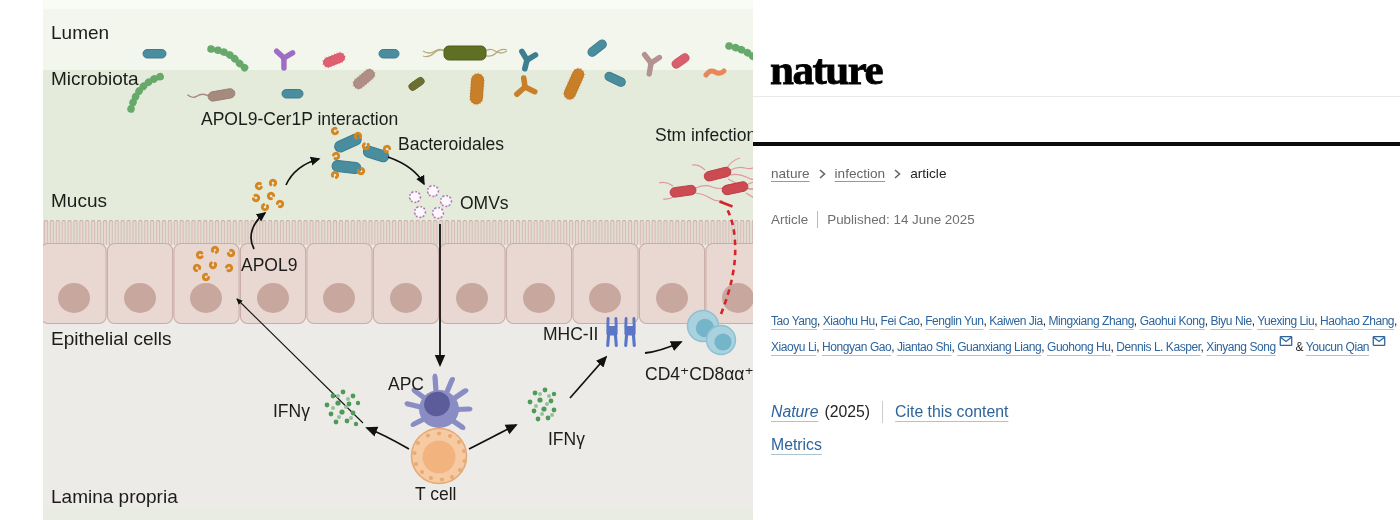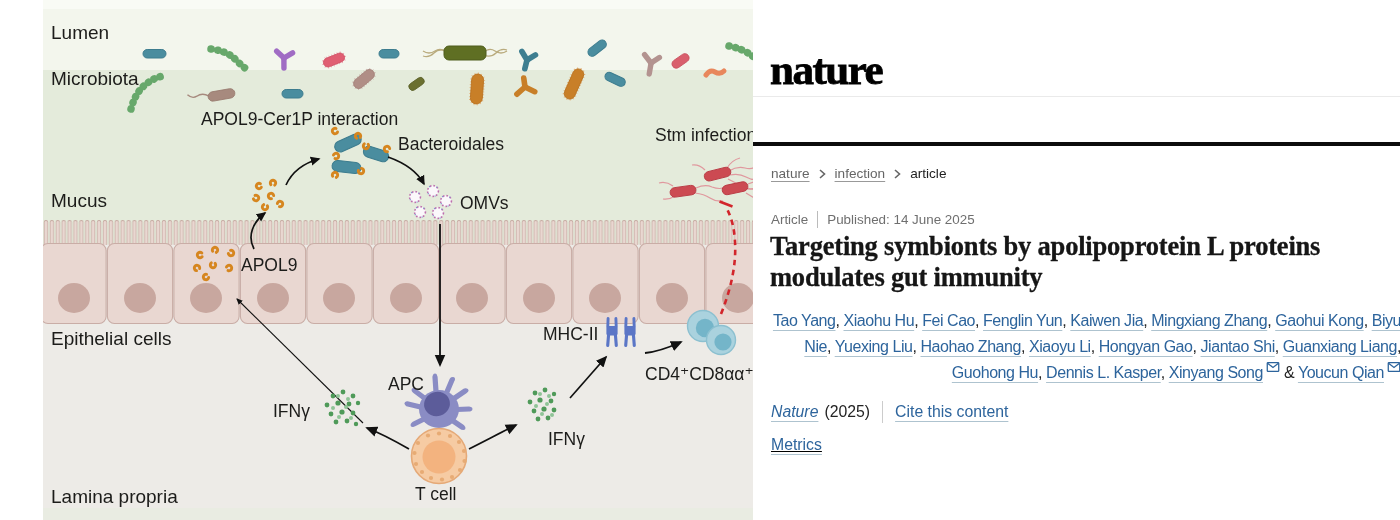--- a/index.html
+++ b/index.html
@@ -16,29 +16,29 @@
 
   .breadcrumb{position:absolute;left:18px;top:166px;display:flex;align-items:center;gap:9px;font-size:13.6px;color:#666;}
   .breadcrumb a{color:#666;text-decoration:underline;text-decoration-color:#999;text-underline-offset:3px;cursor:pointer;}
   .crumb-current{color:#222;}
 
   .meta{position:absolute;left:18px;top:211px;display:flex;align-items:center;font-size:13.4px;color:#6f6f6f;}
   .meta .divider{width:1px;height:17px;background:#bbb;margin:0 9px;}
 
   .title{position:absolute;left:17px;top:231px;width:590px;margin:0;font-family:"Liberation Serif",serif;font-weight:700;font-size:26.5px;line-height:31px;color:#161616;letter-spacing:-0.2px;-webkit-text-stroke:0.3px #161616;}
 
-  .authors{position:absolute;left:18px;top:308px;width:630px;margin:0;font-size:16px;letter-spacing:-0.45px;line-height:26px;color:#242424;text-align:right;}
+  .authors{position:absolute;left:18px;top:308px;width:630px;margin:0;font-size:12px;letter-spacing:-0.45px;line-height:26px;color:#242424;}
   .authors a{color:#2d649c;text-decoration:underline;text-decoration-color:#aec3cf;text-underline-offset:3.5px;text-decoration-thickness:1px;cursor:pointer;}
   .mail-icon{display:inline-block;vertical-align:super;margin-left:3px;width:14px;height:10px;}
 
   .cite{position:absolute;left:18px;top:401px;display:flex;align-items:center;font-size:15.8px;color:#242424;}
   .cite a{color:#2d649c;text-decoration:underline;text-decoration-color:#aec3cf;text-underline-offset:3.5px;cursor:pointer;}
   .cite .journal{font-style:italic;font-weight:400;}
   .cite .divider{width:1px;height:22px;background:#ccc;margin:0 12px;}
-  .metrics{position:absolute;left:18px;top:436px;font-size:15.8px;text-decoration:underline;}
+  .metrics{position:absolute;left:18px;top:436px;font-size:15.8px;}
   .metrics a{color:#2d649c;text-decoration:underline;text-decoration-color:#aec3cf;text-underline-offset:3.5px;cursor:pointer;}
 </style>
 </head>
 <body>
 
 <div class="page">
 
   <svg class="figure" viewBox="0 0 744 520" xmlns="http://www.w3.org/2000/svg">
     <defs>
       <marker id="ah" viewBox="0 0 10 10" refX="8" refY="5" markerWidth="6" markerHeight="6" orient="auto-start-reverse">
@@ -420,21 +420,20 @@
         </svg>
         <span class="crumb-current">article</span>
       </div>
 
     <div class="meta">
       <span>Article</span>
       <span class="divider"></span>
       <span>Published: 14 June 2025</span>
     </div>
 
-    <h1 class="title">Targeting symbionts by apolipoprotein L proteins modulates gut immunity</h1>
 
     <p class="authors"><a>Tao Yang</a>, <a>Xiaohu Hu</a>, <a>Fei Cao</a>, <a>Fenglin Yun</a>, <a>Kaiwen Jia</a>, <a>Mingxiang Zhang</a>, <a>Gaohui Kong</a>, <a>Biyu Nie</a>, <a>Yuexing Liu</a>, <a>Haohao Zhang</a>, <a>Xiaoyu Li</a>, <a>Hongyan Gao</a>, <a>Jiantao Shi</a>, <a>Guanxiang Liang</a>, <a>Guohong Hu</a>, <a>Dennis L. Kasper</a>, <a>Xinyang Song</a><svg class="mail-icon" width="14" height="11" viewBox="0 0 14 11">
           <rect x="0.7" y="0.7" width="12.6" height="9.6" rx="0.8" fill="none" stroke="#2d649c" stroke-width="1.4"></rect>
           <path d="M1,1.4 L7,6 L13,1.4" fill="none" stroke="#2d649c" stroke-width="1.4"></path>
         </svg> &amp; <a>Youcun Qian</a><svg class="mail-icon" width="14" height="11" viewBox="0 0 14 11">
           <rect x="0.7" y="0.7" width="12.6" height="9.6" rx="0.8" fill="none" stroke="#2d649c" stroke-width="1.4"></rect>
           <path d="M1,1.4 L7,6 L13,1.4" fill="none" stroke="#2d649c" stroke-width="1.4"></path>
         </svg></p>
 
     <div class="cite">

